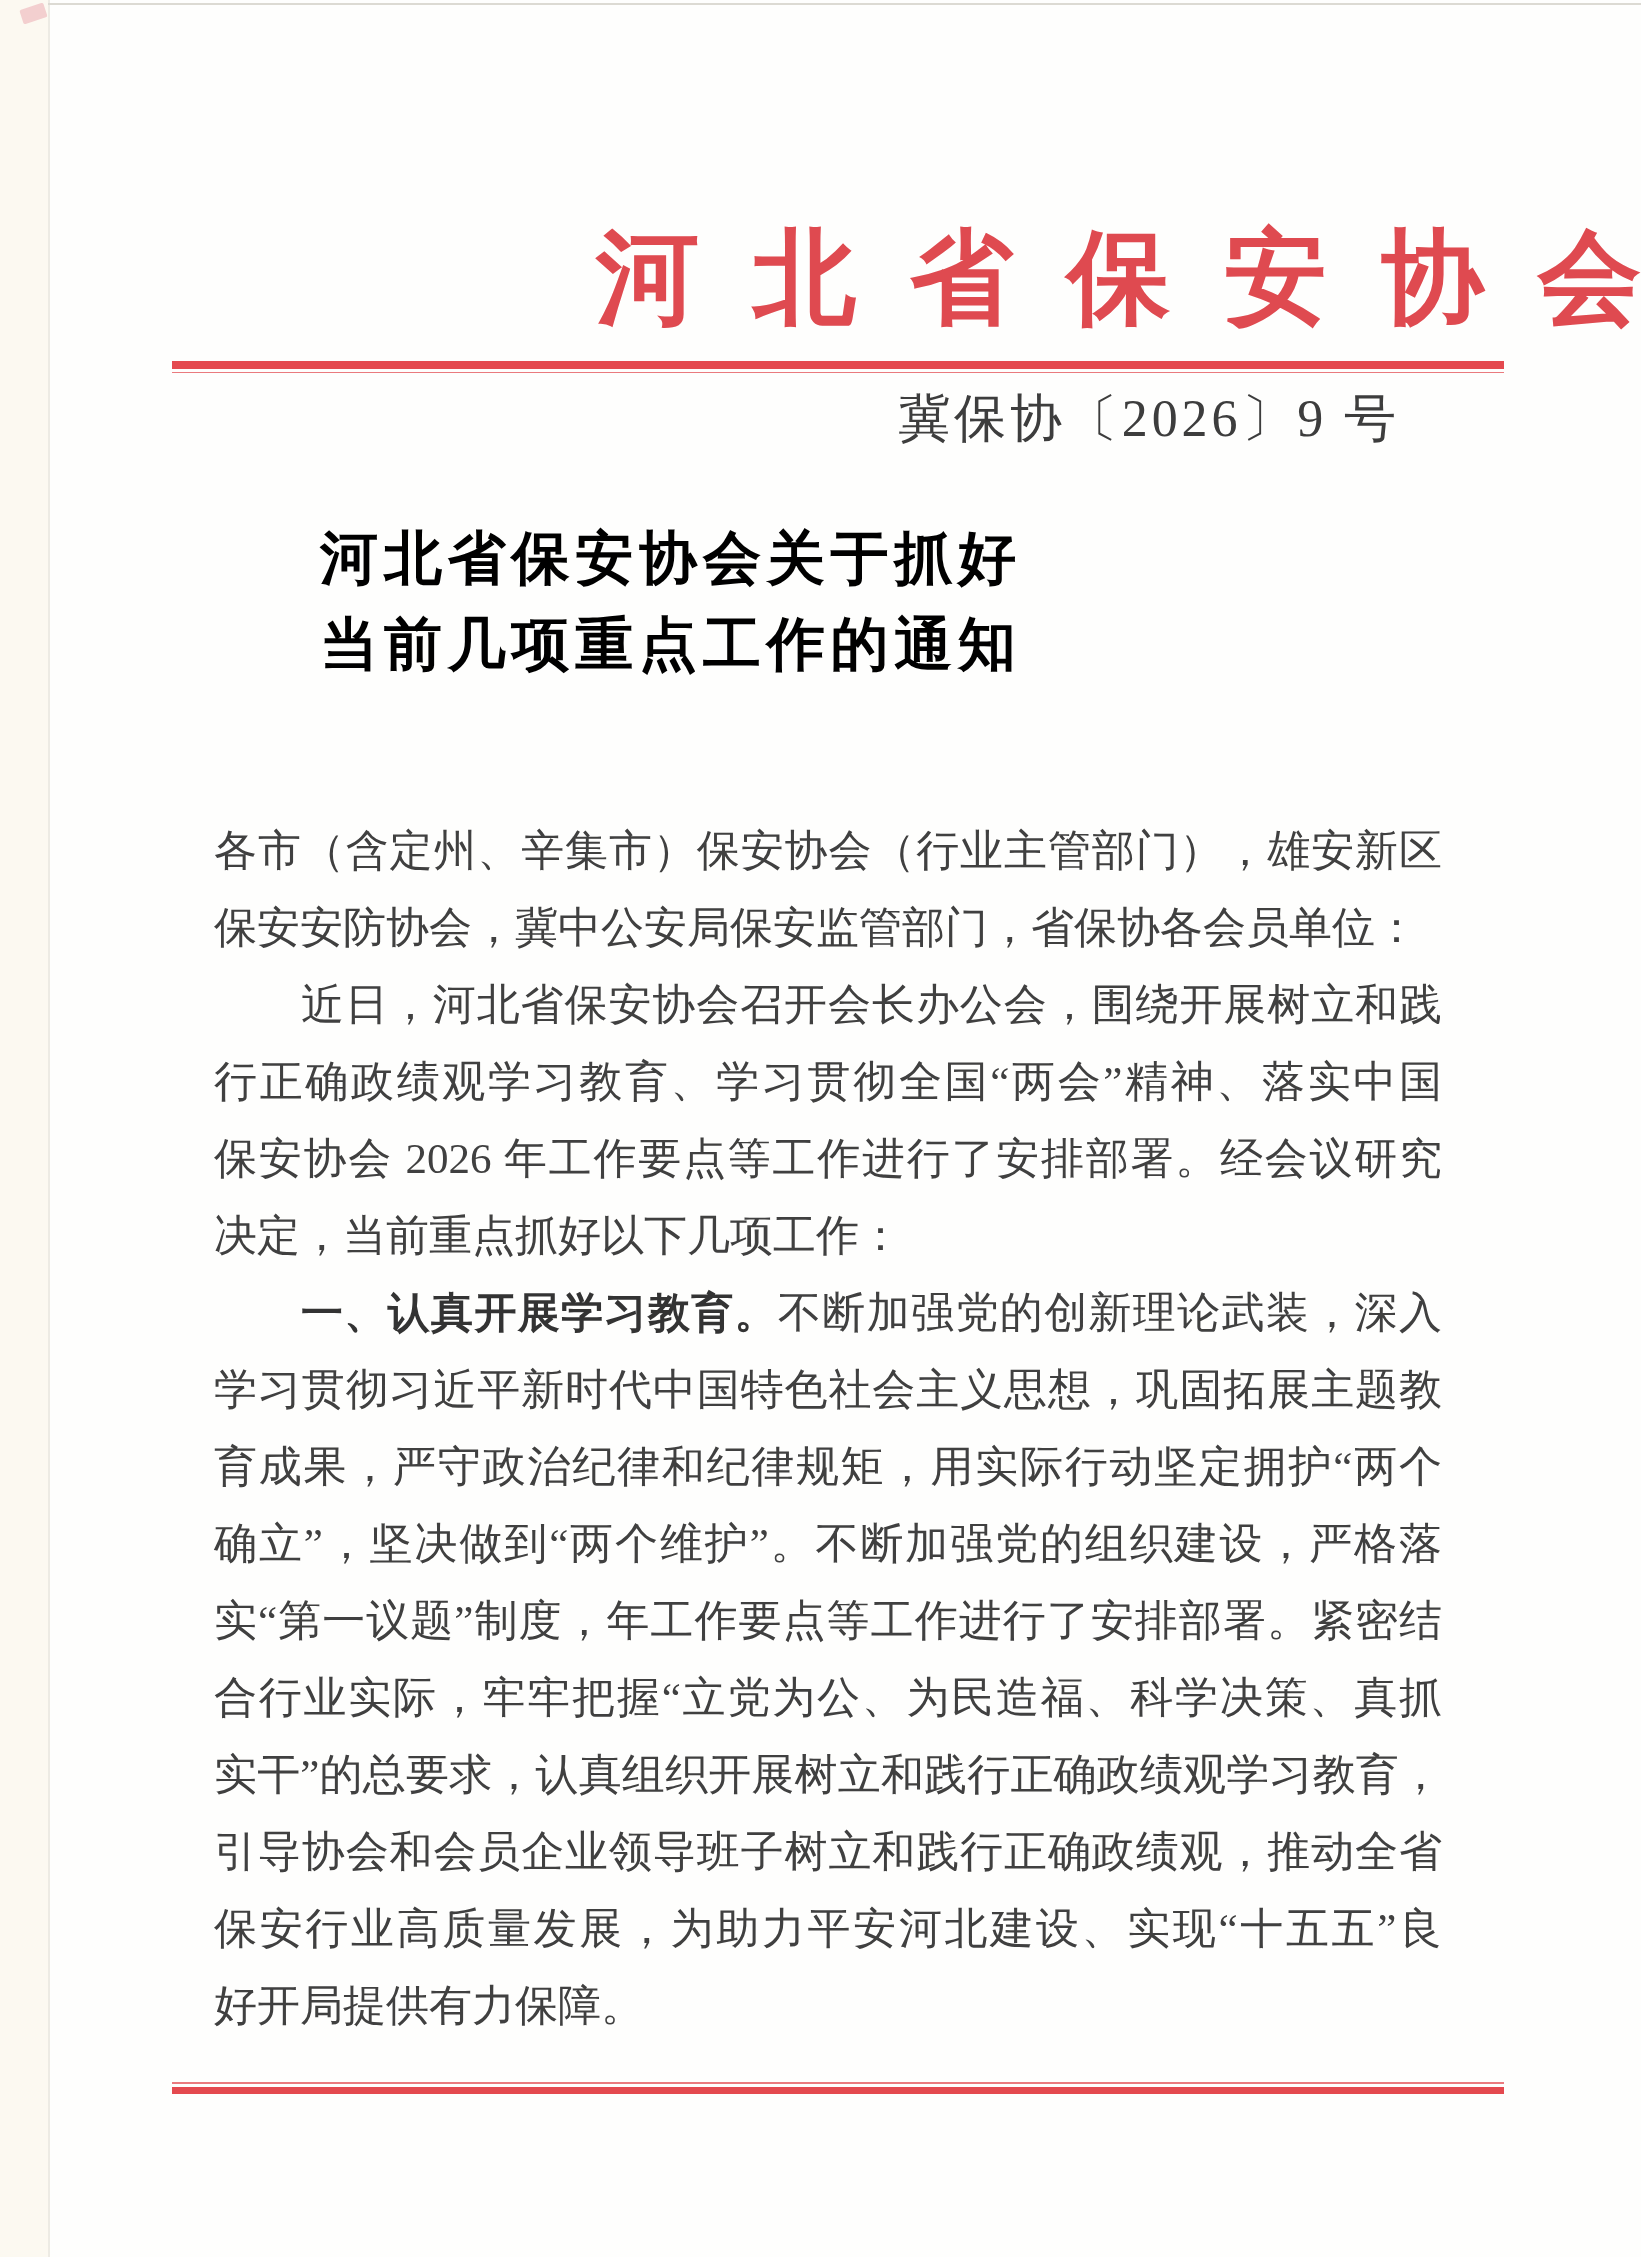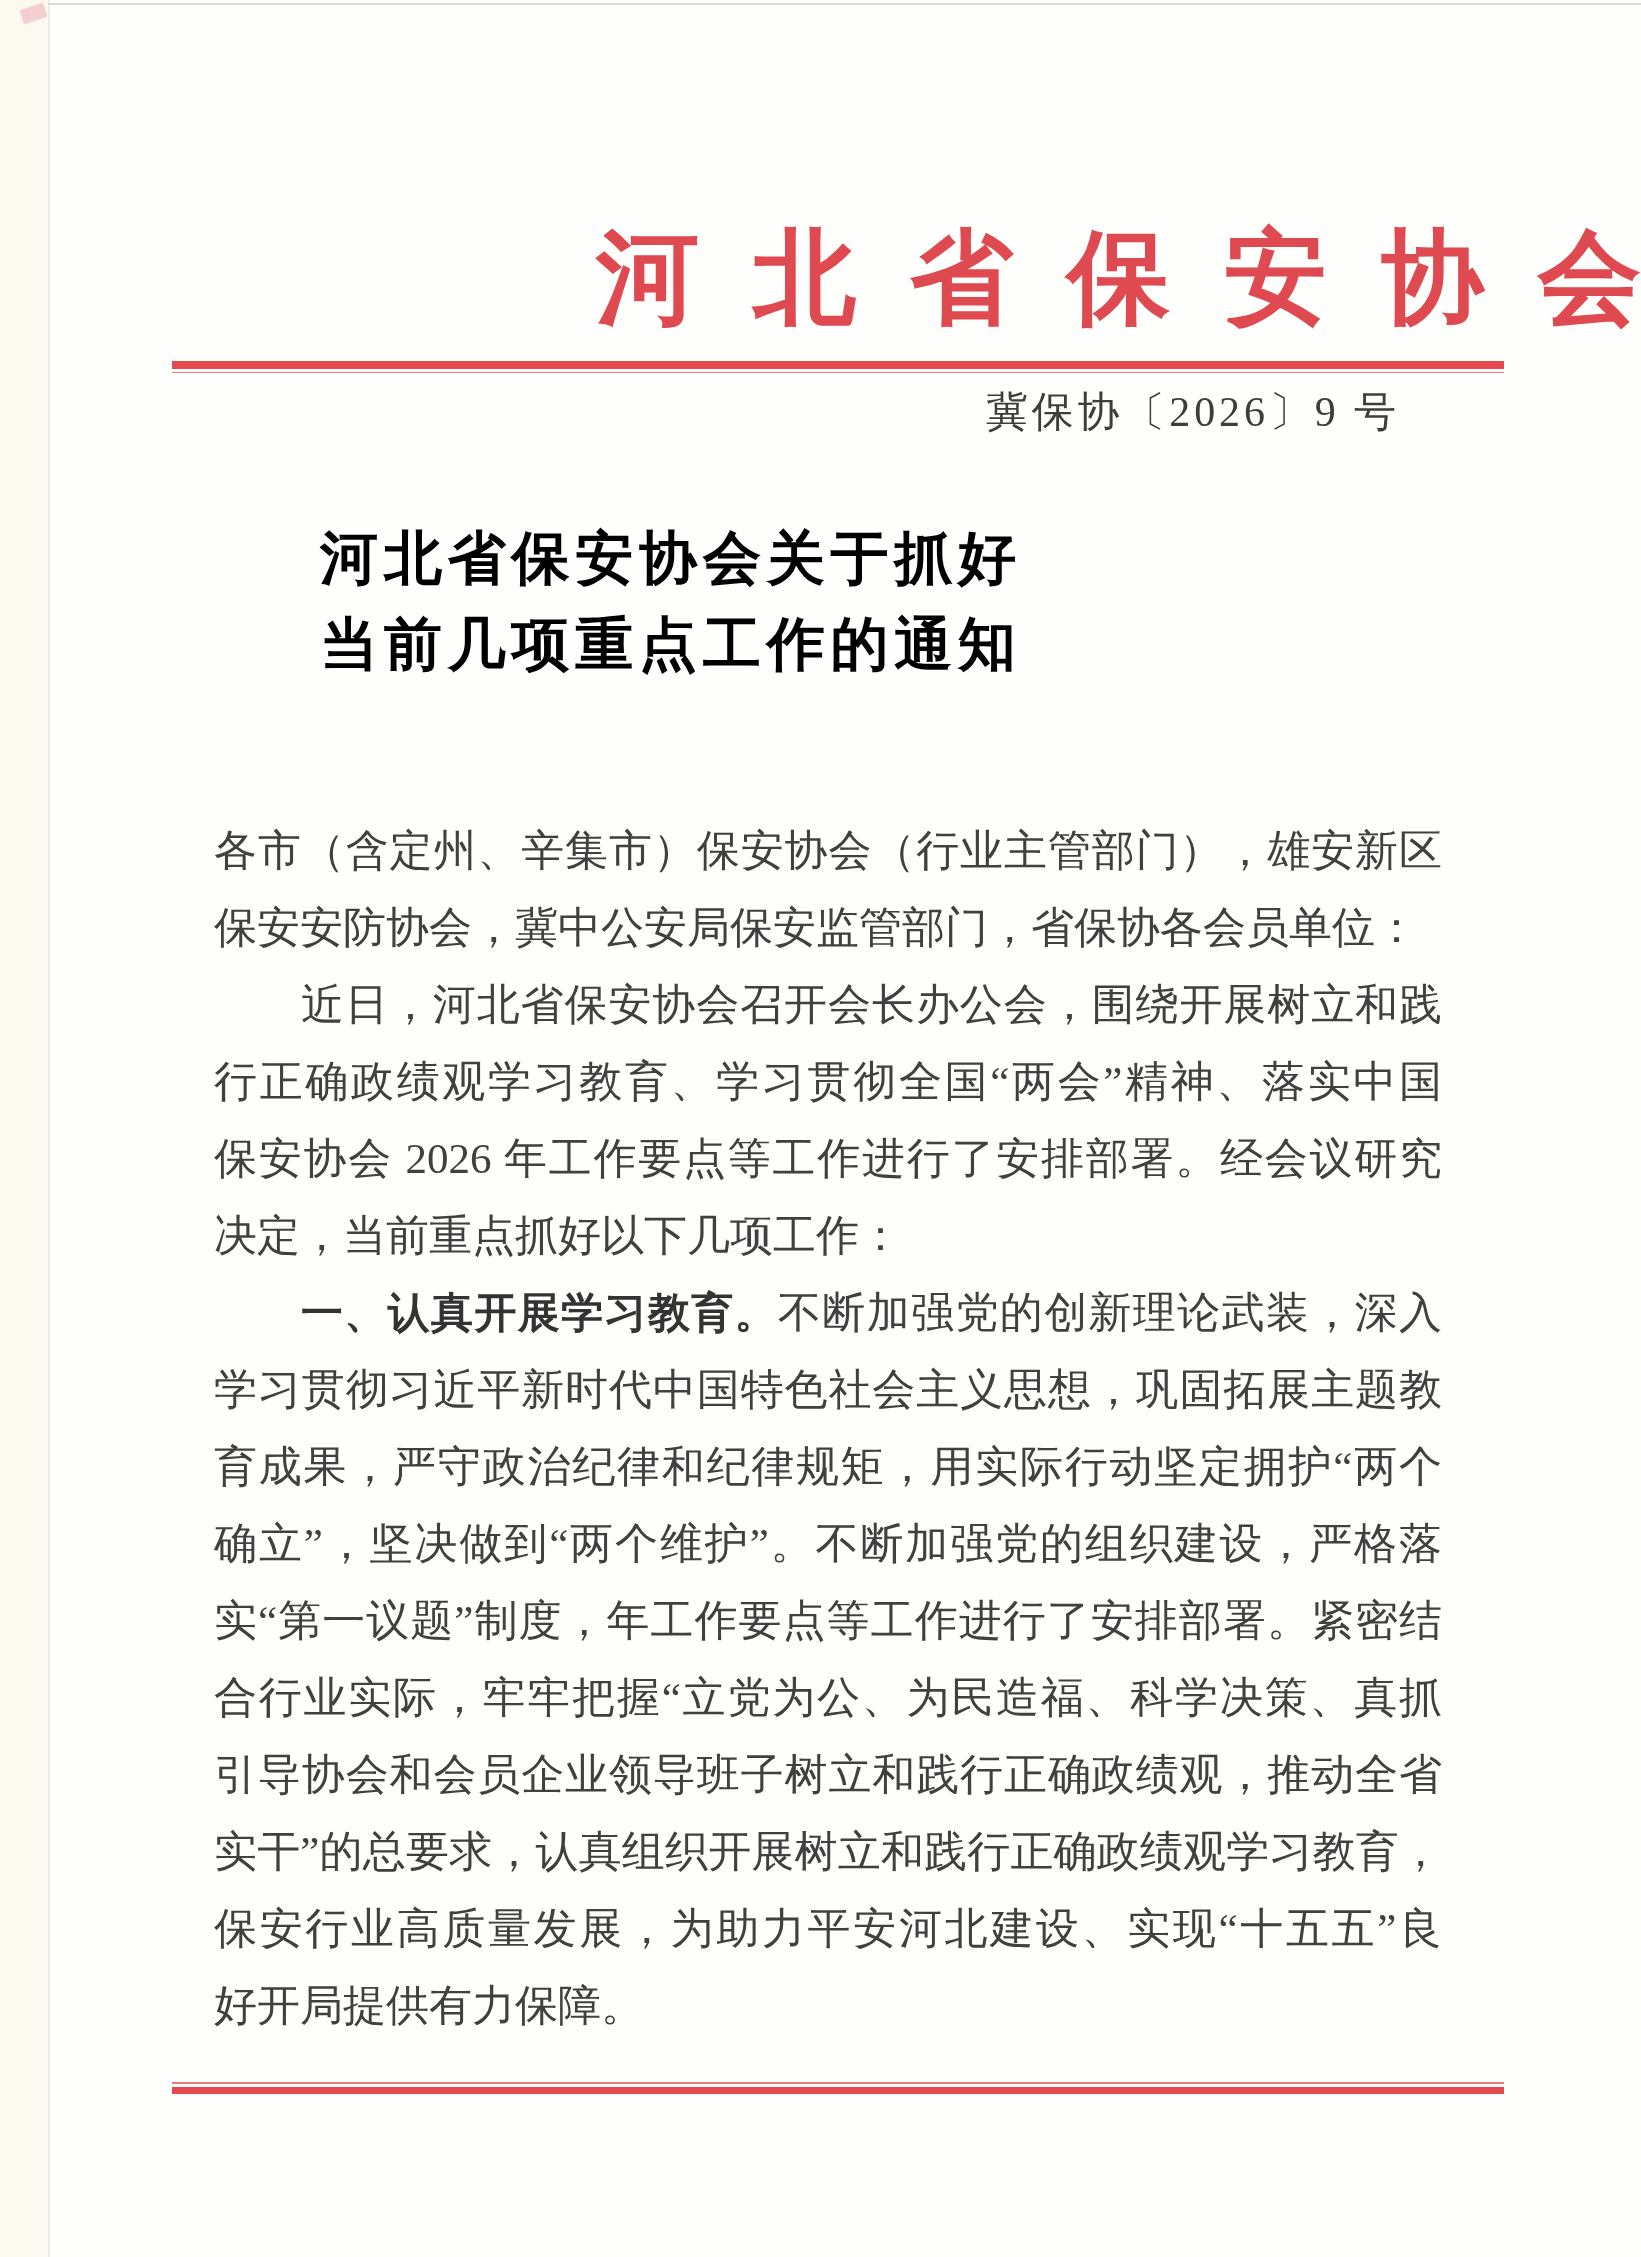--- a/index.html
+++ b/index.html
@@ -45,21 +45,21 @@
   .rule-top .gap   { height: 2.9px; background: transparent; }
   .rule-top .thin  { height: 1.9px; background: #ea7a7e; }
   .rule-bottom { top: 2082px; }
   .rule-bottom .thin  { height: 1.9px; background: #ea7a7e; }
   .rule-bottom .gap   { height: 2.9px; background: transparent; }
   .rule-bottom .thick { height: 7.7px; background: #e4494f; }
 
   
   .doc-number {
     position: absolute; top: 384px; right: 241px;
-    font-size: 42px; color: #3d3d3d; letter-spacing: 3.9px;
+    font-size: 52px; color: #3d3d3d; letter-spacing: 3.9px;
     white-space: nowrap;
   }
 
   
   .doc-title {
     position: absolute; left: 0; top: 516px; width: 1342px;
     text-align: center; color: #000000;
     font-size: 58px; font-weight: 700; line-height: 86px;
     letter-spacing: 5.8px;
   }
@@ -116,22 +116,22 @@
   <div class="line fill">保安协会 2026 年工作要点等工作进行了安排部署。经会议研究</div>
   <div class="line">决定，当前重点抓好以下几项工作：</div>
   <div class="line fill indent">
     <span class="lead-bold">一、认真开展学习教育。</span><span>不断加强党的创新理论武装，深入</span>
   </div>
   <div class="line fill">学习贯彻习近平新时代中国特色社会主义思想，巩固拓展主题教</div>
   <div class="line fill">育成果，严守政治纪律和纪律规矩，用实际行动坚定拥护“两个</div>
   <div class="line fill">确立”，坚决做到“两个维护”。不断加强党的组织建设，严格落</div>
   <div class="line fill">实“第一议题”制度，年工作要点等工作进行了安排部署。紧密结</div>
   <div class="line fill">合行业实际，牢牢把握“立党为公、为民造福、科学决策、真抓</div>
+  <div class="line fill">实干”的总要求，认真组织开展树立和践行正确政绩观学习教育，</div>
   <div class="line fill">引导协会和会员企业领导班子树立和践行正确政绩观，推动全省</div>
-  <div class="line fill">实干”的总要求，认真组织开展树立和践行正确政绩观学习教育，</div>
   <div class="line fill">保安行业高质量发展，为助力平安河北建设、实现“十五五”良</div>
   <div class="line">好开局提供有力保障。</div>
 </div>
 
 <div class="rule rule-bottom">
   <div class="thin"></div>
   <div class="gap"></div>
   <div class="thick"></div>
 </div>
 

